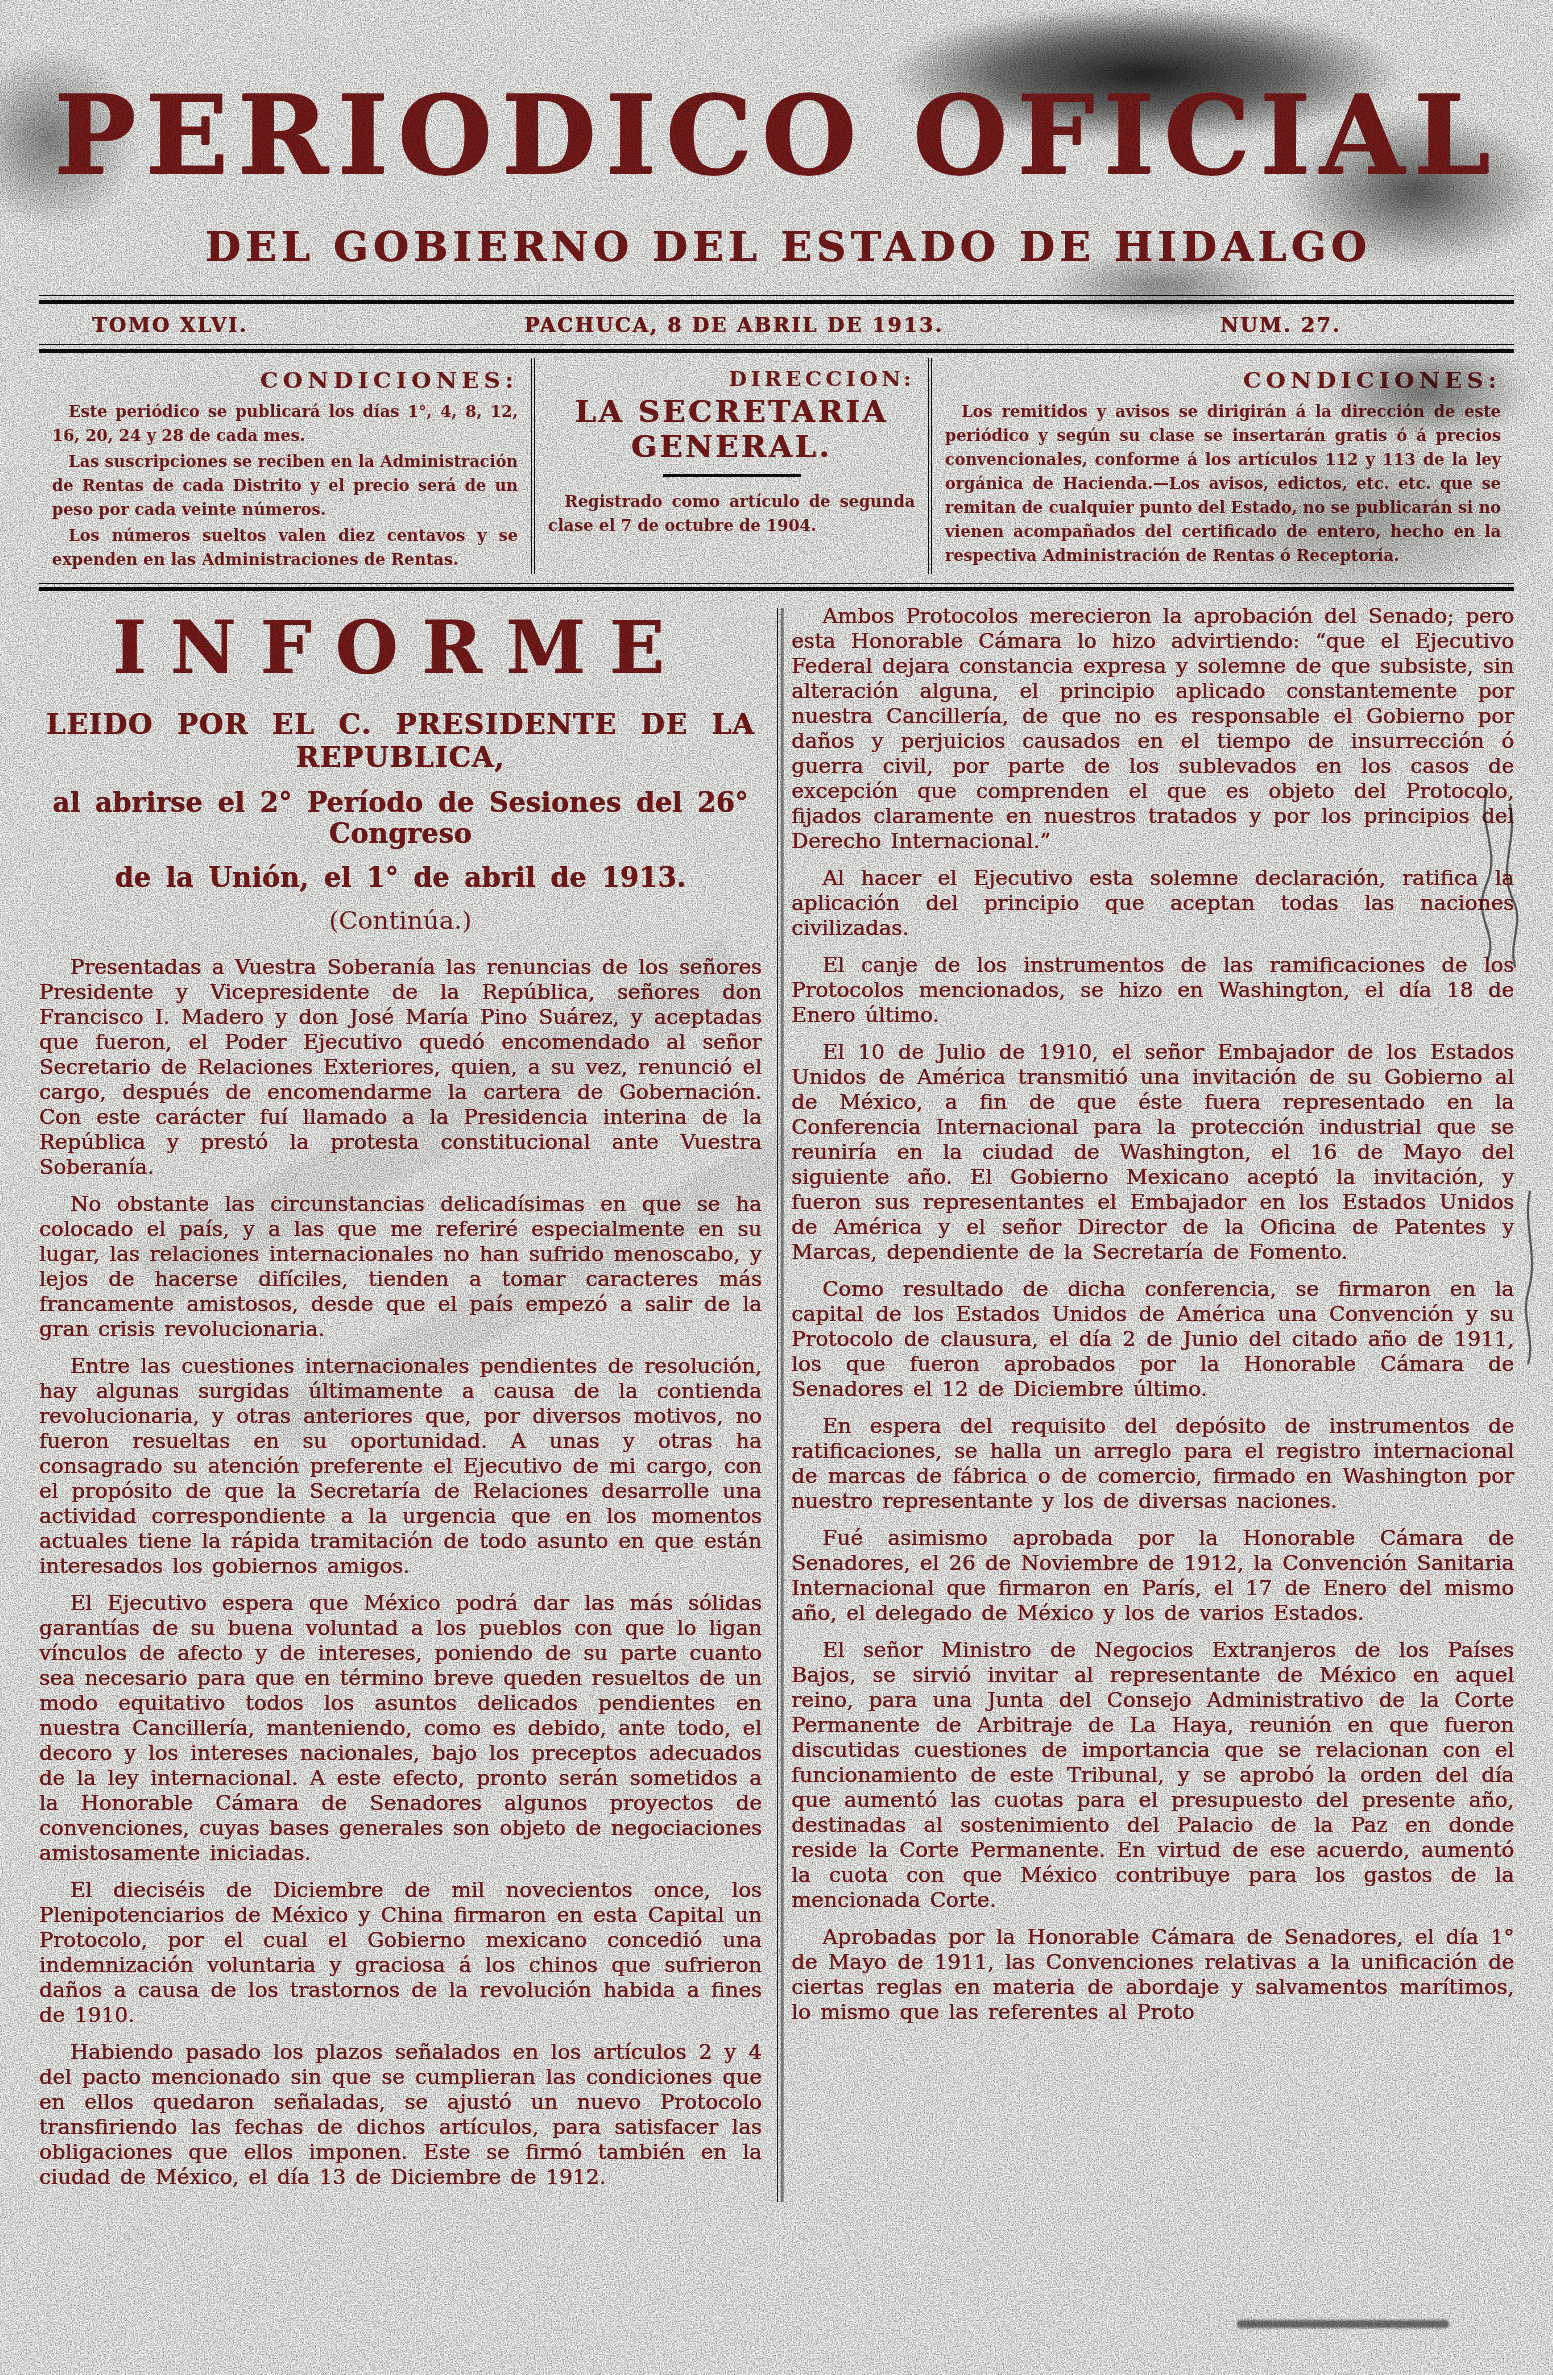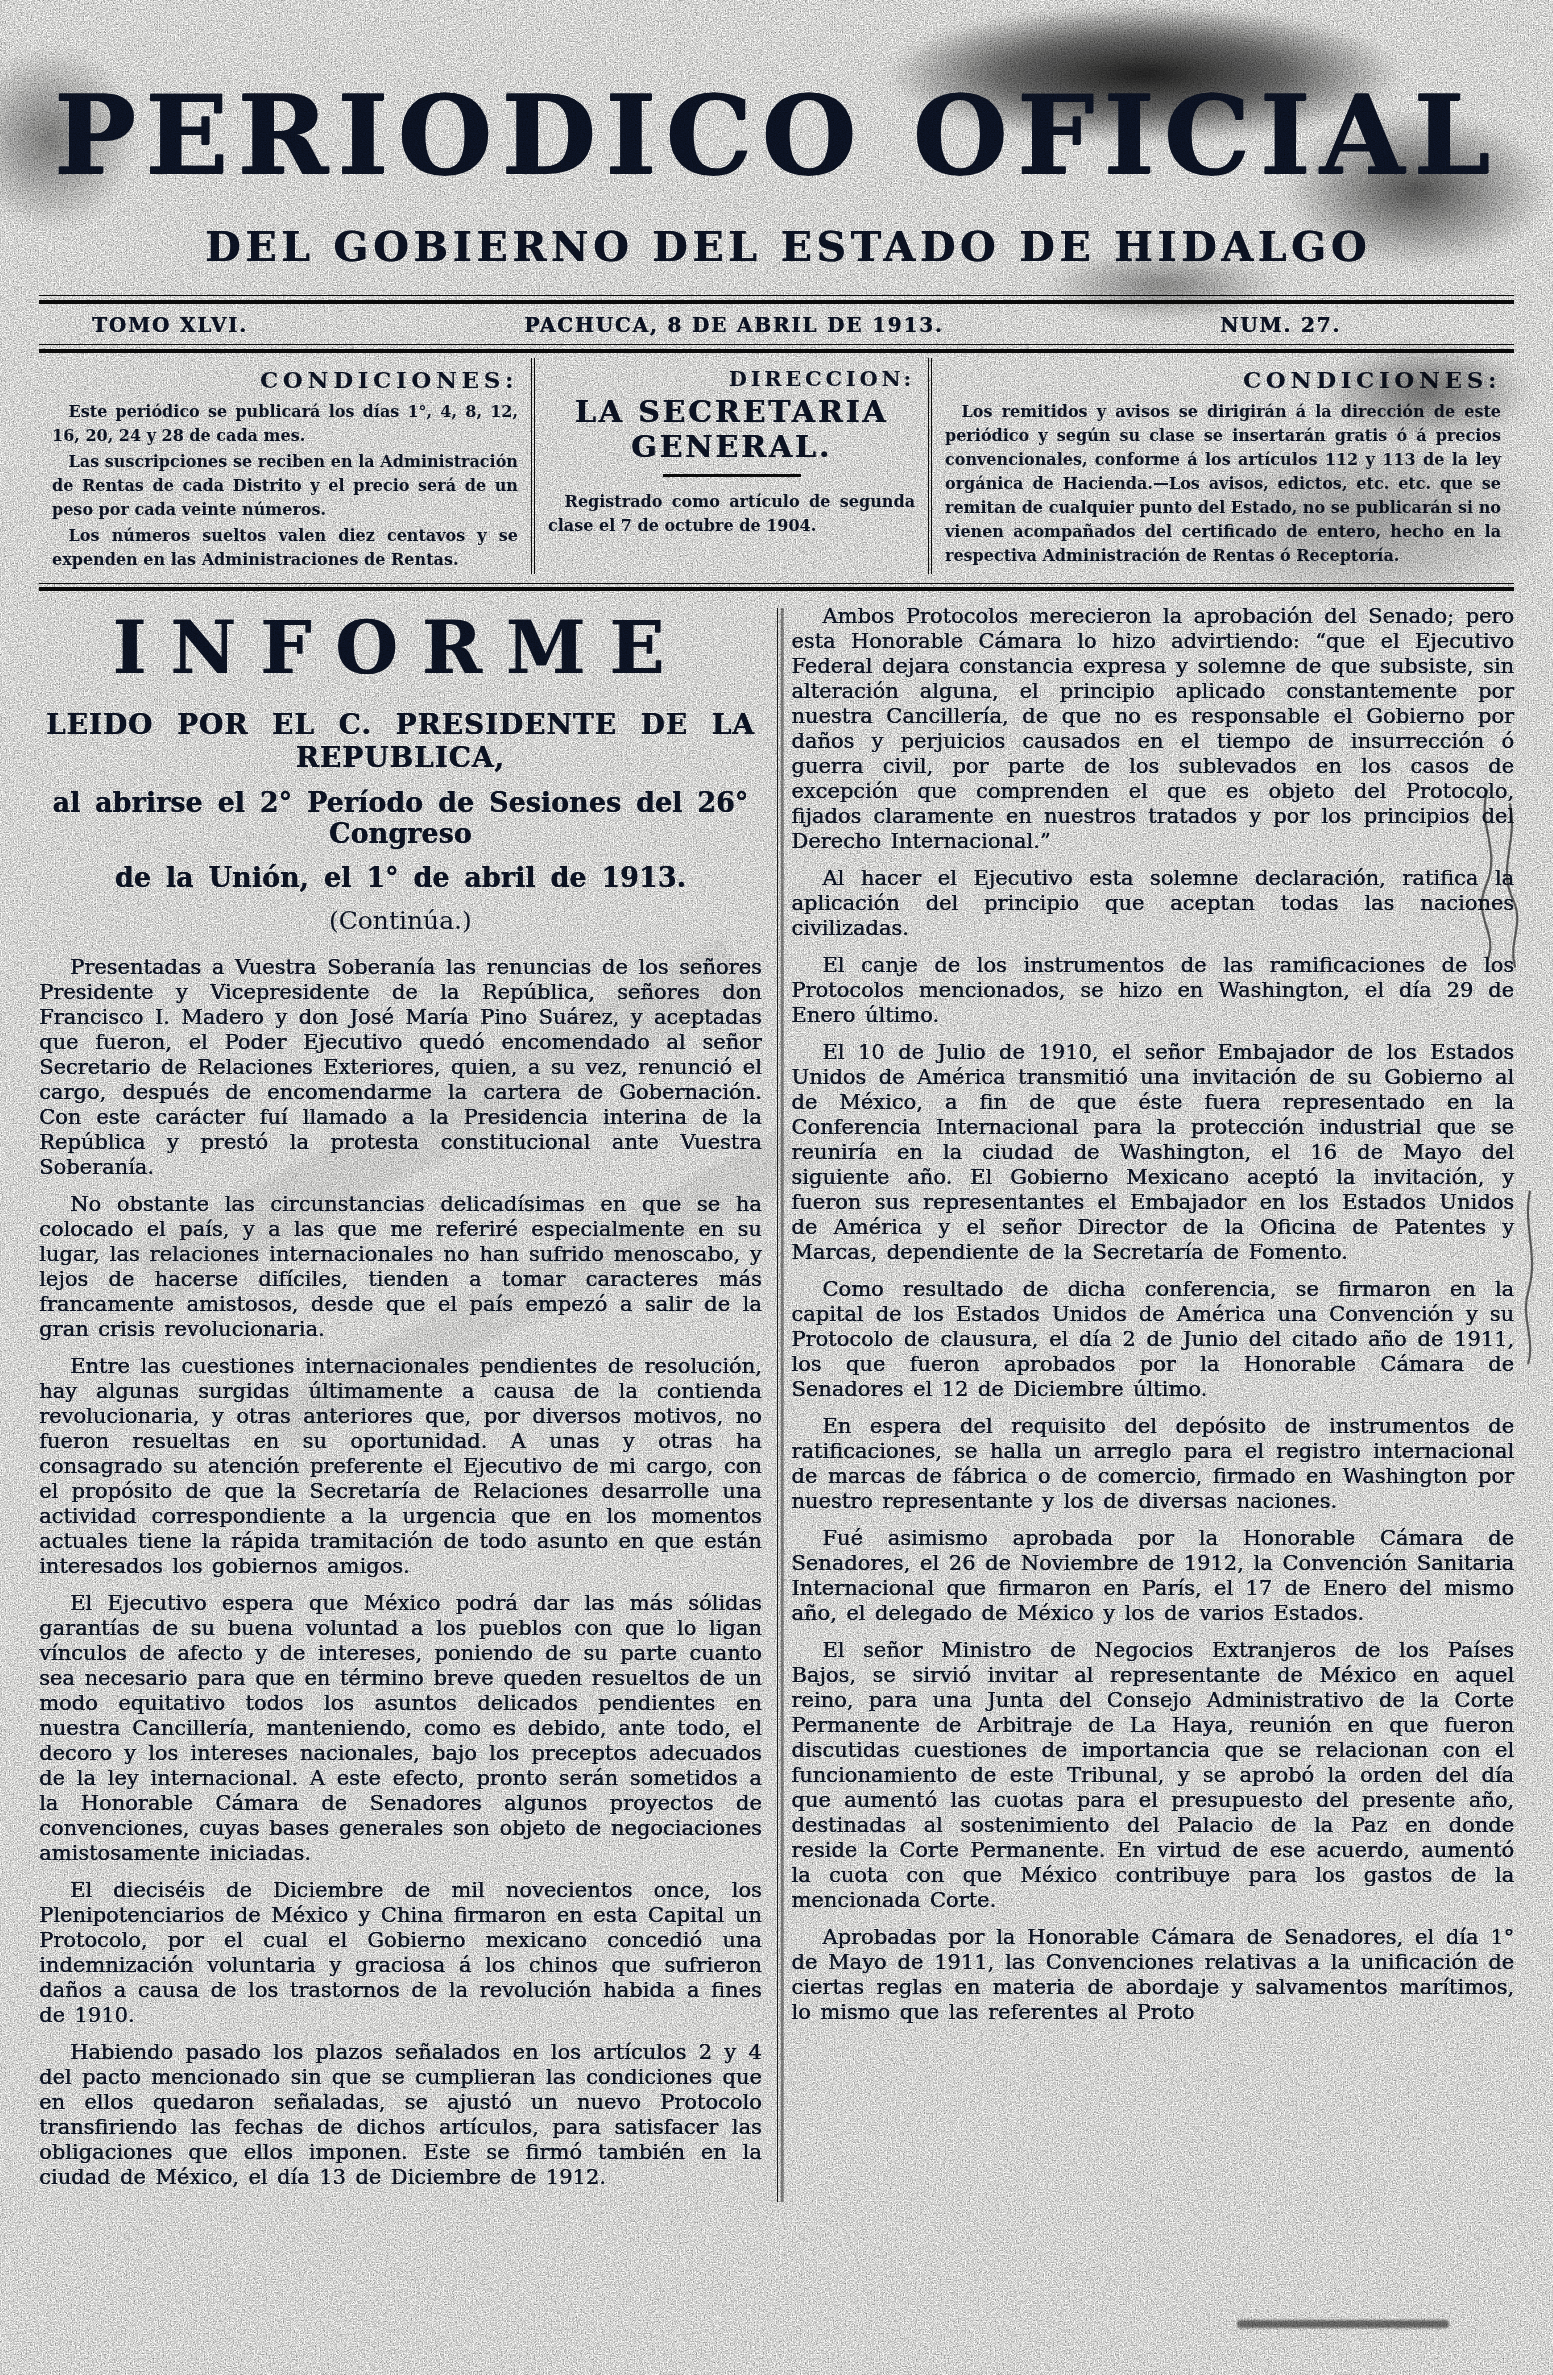--- a/index.html
+++ b/index.html
@@ -1,21 +1,21 @@
 <!DOCTYPE html>
 <html style="font-size:14.8px"><head>
 <meta charset="utf-8">
 <style>
   html,body{margin:0;padding:0;background:#e8e6e0;}
   .page{
     position:relative;
     width:1553px;height:2376px;
     margin:0 auto;
     background:#fdfdfb;
-    color:#0f172a;
+    color:#7f1d1d;
     font-family:"DejaVu Serif","Liberation Serif",serif;
     overflow:hidden;
   }
   
   .noise-layer{position:absolute;inset:0;width:100%;height:100%;pointer-events:none;opacity:.8;}
   .blotch{position:absolute;pointer-events:none;filter:blur(4.6px);}
   .b-topright{left:886px;top:4.6px;width:517px;height:138px;
     background:radial-gradient(closest-side,rgba(10,10,10,.9),rgba(10,10,10,.55) 55%,rgba(10,10,10,0));}
   .b-titleright{left:1283px;top:111px;width:268px;height:157px;
     background:radial-gradient(closest-side,rgba(10,10,10,.65),rgba(10,10,10,0));}
@@ -170,21 +170,21 @@
           <p>El dieciséis de Diciembre de mil novecientos once, los Plenipotenciarios de México y China firmaron en esta Capital un Protocolo, por el cual el Gobierno mexicano concedió una indemnización voluntaria y graciosa á los chinos que sufrieron daños a causa de los trastornos de la revolución habida a fines de 1910.</p>
           <p>Habiendo pasado los plazos señalados en los artículos 2 y 4 del pacto mencionado sin que se cumplieran las condiciones que en ellos quedaron señaladas, se ajustó un nuevo Protocolo transfiriendo las fechas de dichos artículos, para satisfacer las obligaciones que ellos imponen. Este se firmó también en la ciudad de México, el día 13 de Diciembre de 1912.</p>
         </div>
     </div>
 
     <div class="col-divider"></div>
 
     <div class="col body-copy">
         <p>Ambos Protocolos merecieron la aprobación del Senado; pero esta Honorable Cámara lo hizo advirtiendo: “que el Ejecutivo Federal dejara constancia expresa y solemne de que subsiste, sin alteración alguna, el principio aplicado constantemente por nuestra Cancillería, de que no es responsable el Gobierno por daños y perjuicios causados en el tiempo de insurrección ó guerra civil, por parte de los sublevados en los casos de excepción que comprenden el que es objeto del Protocolo, fijados claramente en nuestros tratados y por los principios del Derecho Internacional.”</p>
         <p>Al hacer el Ejecutivo esta solemne declaración, ratifica la aplicación del principio que aceptan todas las naciones civilizadas.</p>
-        <p>El canje de los instrumentos de las ramificaciones de los Protocolos mencionados, se hizo en Washington, el día 29 de Enero último.</p>
+        <p>El canje de los instrumentos de las ramificaciones de los Protocolos mencionados, se hizo en Washington, el día 18 de Enero último.</p>
         <p>El 10 de Julio de 1910, el señor Embajador de los Estados Unidos de América transmitió una invitación de su Gobierno al de México, a fin de que éste fuera representado en la Conferencia Internacional para la protección industrial que se reuniría en la ciudad de Washington, el 16 de Mayo del siguiente año. El Gobierno Mexicano aceptó la invitación, y fueron sus representantes el Embajador en los Estados Unidos de América y el señor Director de la Oficina de Patentes y Marcas, dependiente de la Secretaría de Fomento.</p>
         <p>Como resultado de dicha conferencia, se firmaron en la capital de los Estados Unidos de América una Convención y su Protocolo de clausura, el día 2 de Junio del citado año de 1911, los que fueron aprobados por la Honorable Cámara de Senadores el 12 de Diciembre último.</p>
         <p>En espera del requisito del depósito de instrumentos de ratificaciones, se halla un arreglo para el registro internacional de marcas de fábrica o de comercio, firmado en Washington por nuestro representante y los de diversas naciones.</p>
         <p>Fué asimismo aprobada por la Honorable Cámara de Senadores, el 26 de Noviembre de 1912, la Convención Sanitaria Internacional que firmaron en París, el 17 de Enero del mismo año, el delegado de México y los de varios Estados.</p>
         <p>El señor Ministro de Negocios Extranjeros de los Países Bajos, se sirvió invitar al representante de México en aquel reino, para una Junta del Consejo Administrativo de la Corte Permanente de Arbitraje de La Haya, reunión en que fueron discutidas cuestiones de importancia que se relacionan con el funcionamiento de este Tribunal, y se aprobó la orden del día que aumentó las cuotas para el presupuesto del presente año, destinadas al sostenimiento del Palacio de la Paz en donde reside la Corte Permanente. En virtud de ese acuerdo, aumentó la cuota con que México contribuye para los gastos de la mencionada Corte.</p>
         <p>Aprobadas por la Honorable Cámara de Senadores, el día 1° de Mayo de 1911, las Convenciones relativas a la unificación de ciertas reglas en materia de abordaje y salvamentos marítimos, lo mismo que las referentes al Proto</p>
       </div>
   </div>
 
   <svg class="scribbles" viewBox="0 0 1683 2574" xmlns="http://www.w3.org/2000/svg">

